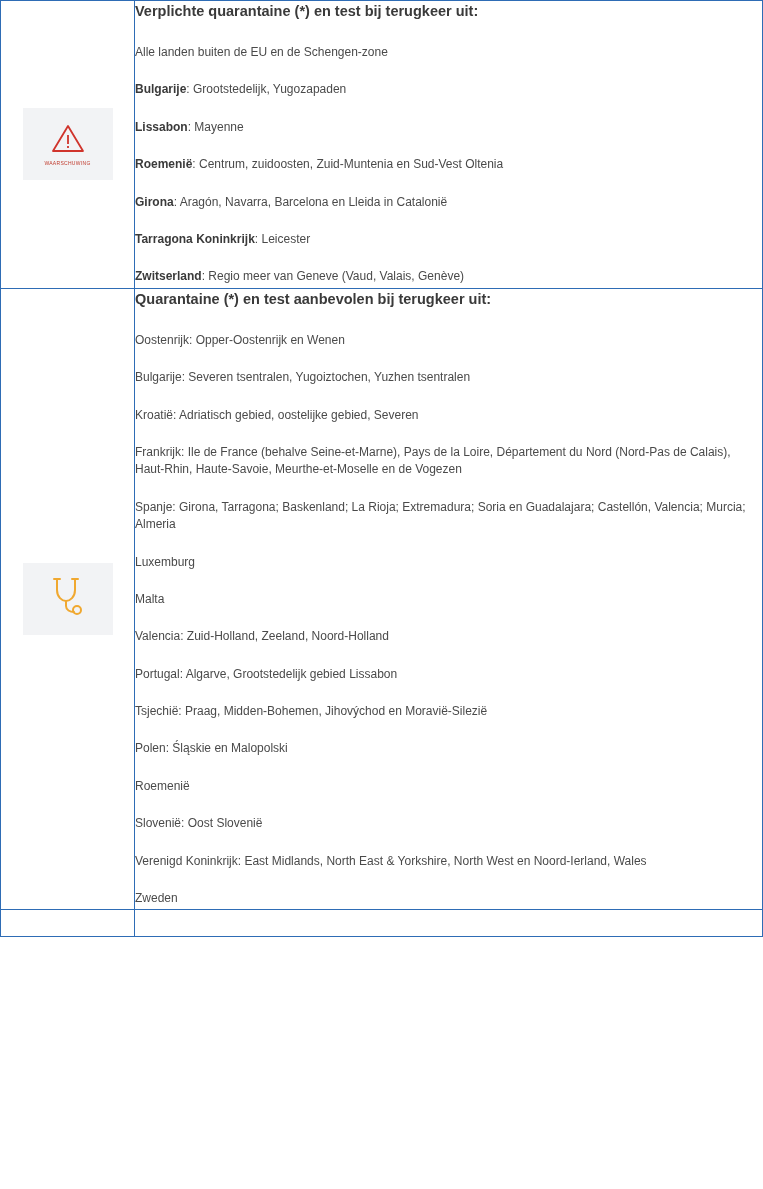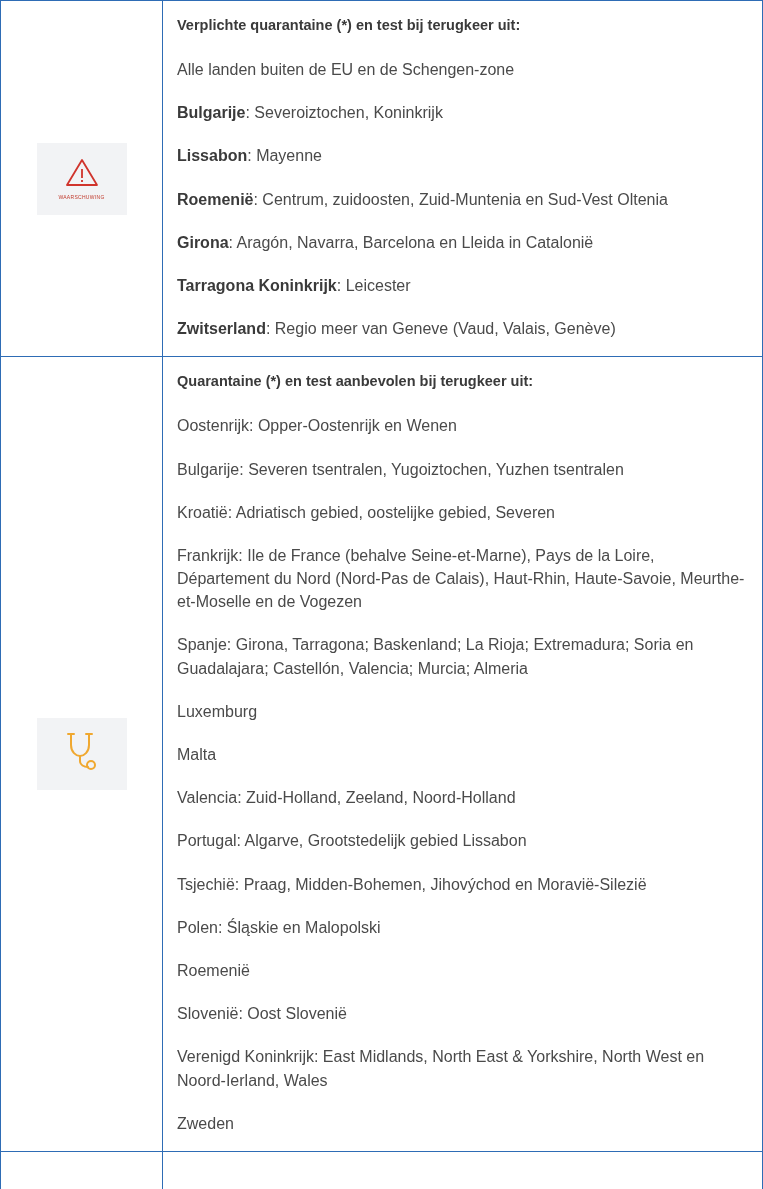--- a/index.html
+++ b/index.html
@@ -19,21 +19,21 @@
     box-sizing: border-box;
   }
   table.info-table {
     border-collapse: collapse;
     width: 763px;
     table-layout: fixed;
   }
   table.info-table td {
     border: 1px solid #2e6cb5;
     vertical-align: middle;
-    padding: 14px;
+    padding: 0;
   }
   td.icon-cell {
     width: 133px;
     text-align: center;
     vertical-align: middle;
     background: #ffffff;
   }
   td.text-cell {
     padding: 18px 22px 18px 18px;
     vertical-align: top;
@@ -51,21 +51,21 @@
   }
   .icon-caption {
     font-size: 5px;
     color: #c0392b;
     letter-spacing: 0.3px;
     margin-top: 3px;
     text-transform: uppercase;
   }
   p.line {
     margin: 0 0 20px 0;
-    font-size: 16px;
+    font-size: 12px;
     line-height: 1.45;
     color: #4a4a4a;
     font-weight: 400;
   }
   p.line:last-child {
     margin-bottom: 2px;
   }
   p.line .lead {
     font-weight: bold;
     color: #3a3a3a;
@@ -99,21 +99,21 @@
                 <rect x="16.1" y="23" width="1.8" height="2" fill="#d0342c"></rect>
               </svg>
             </span>
             <span class="icon-caption">WAARSCHUWING</span>
           </div>
         </td>
         <td class="text-cell">
           <p class="heading">Verplichte quarantaine (*) en test bij terugkeer uit:</p>
 
           <p class="line"><span class="lead"></span><span>Alle landen buiten de EU en de Schengen-zone</span></p>
-          <p class="line"><span class="lead">Bulgarije</span><span>: Severoiztochen, Koninkrijk</span></p>
+          <p class="line"><span class="lead">Bulgarije</span><span>: Grootstedelijk, Yugozapaden</span></p>
           <p class="line"><span class="lead">Lissabon</span><span>: Mayenne</span></p>
           <p class="line"><span class="lead">Roemenië</span><span>: Centrum, zuidoosten, Zuid-Muntenia en Sud-Vest Oltenia</span></p>
           <p class="line"><span class="lead">Girona</span><span>: Aragón, Navarra, Barcelona en Lleida in Catalonië</span></p>
           <p class="line"><span class="lead">Tarragona Koninkrijk</span><span>: Leicester</span></p>
           <p class="line"><span class="lead">Zwitserland</span><span>: Regio meer van Geneve (Vaud, Valais, Genève)</span></p>
         </td>
       </tr>
 
       <tr>
         <td class="icon-cell">

